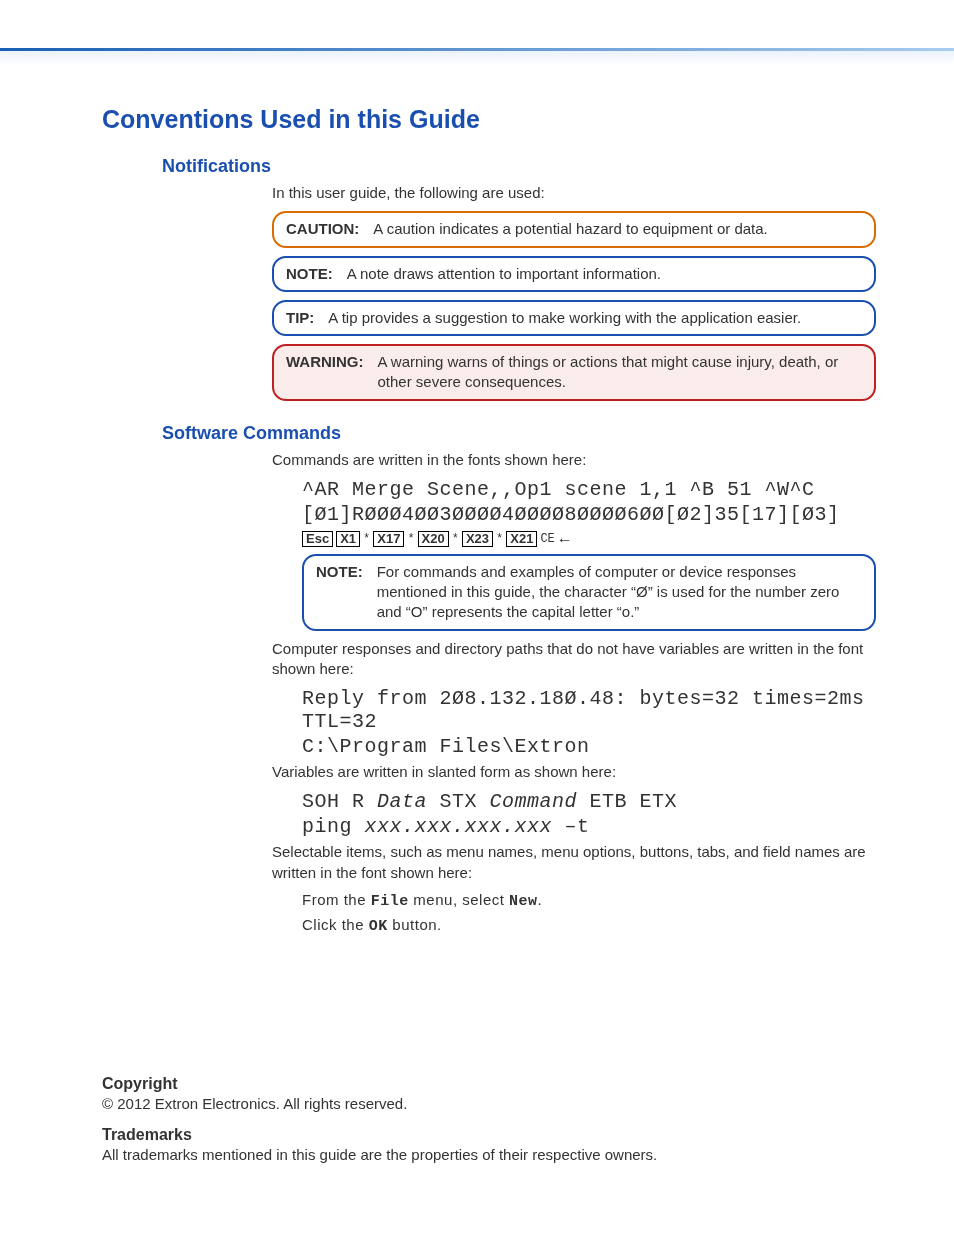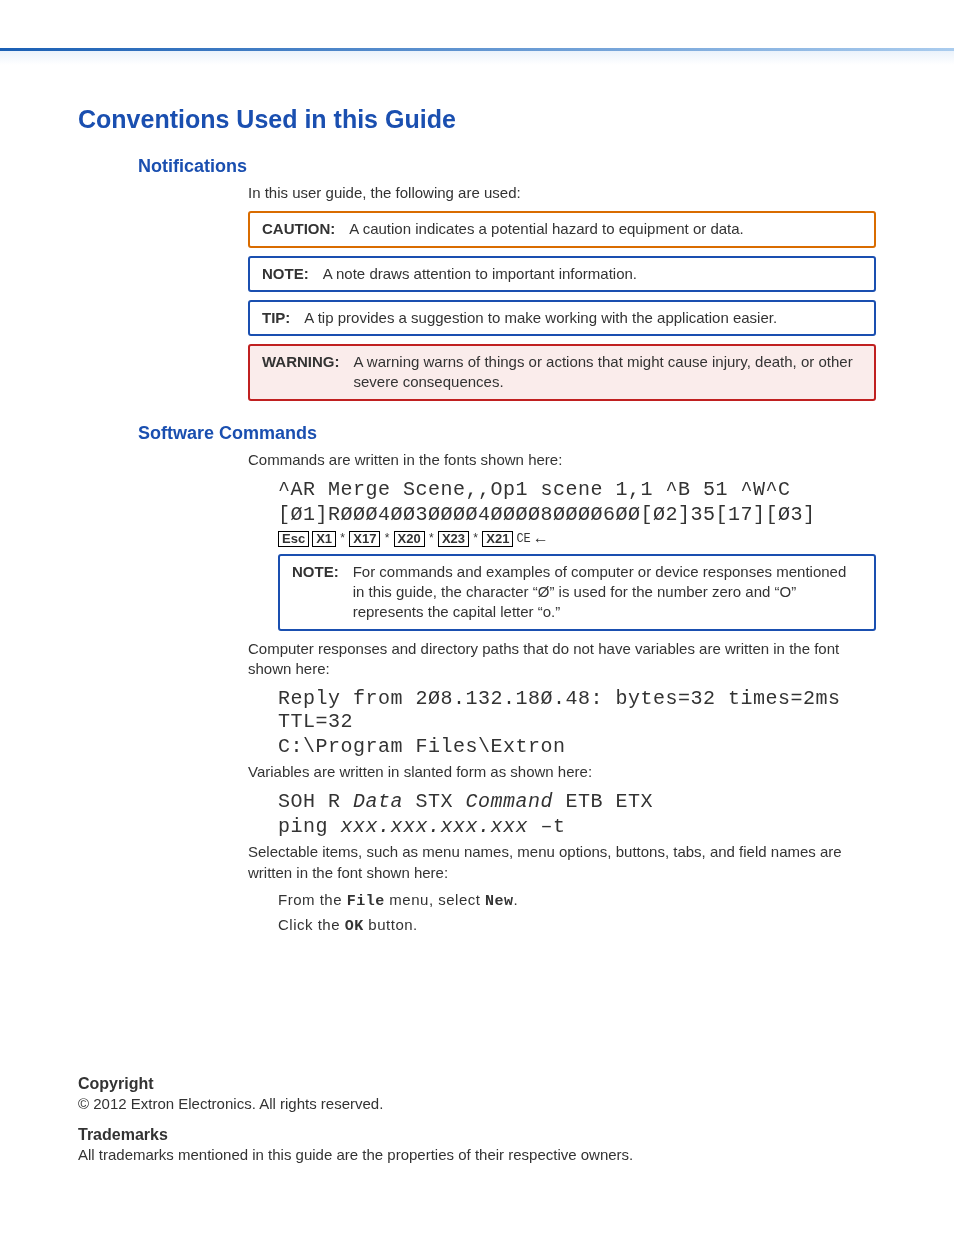--- a/index.html
+++ b/index.html
@@ -14,20 +14,21 @@
     height: 3px;
     background: linear-gradient(to right, #1a5fb4, #aaccee);
     margin-top: 48px;
   }
   .fade {
     height: 14px;
     background: linear-gradient(to bottom, #eaf2fb, #ffffff);
   }
   .page {
     padding: 40px 78px 60px 78px;
+    margin-left: 24px;
   }
   h1 {
     font-family: "Segoe UI", Tahoma, sans-serif;
     font-weight: 700;
     font-size: 25px;
     color: #1a4fb0;
     margin: 0 0 18px 0;
   }
   h2 {
     font-weight: 700;
@@ -39,21 +40,21 @@
     font-size: 15px;
     color: #333;
     margin: 4px 0 8px 170px;
     line-height: 1.35;
   }
   .body-text.wide { margin-left: 170px; margin-right: 10px; }
   .callout {
     margin: 6px 0 8px 170px;
     border-width: 2px;
     border-style: solid;
-    border-radius: 3px;
+    border-radius: 14px;
     padding: 6px 18px 6px 12px;
     font-size: 15px;
     line-height: 1.35;
     display: flex;
     gap: 14px;
   }
   .callout .label { font-weight: 700; white-space: nowrap; }
   .callout.border-warning { border-color: #d96c00; background: #fff; }
   .callout.border-note { border-color: #1a4fb0; background: #fff; }
   .callout.border-red { border-color: #c02020; background: #faeceb; }

